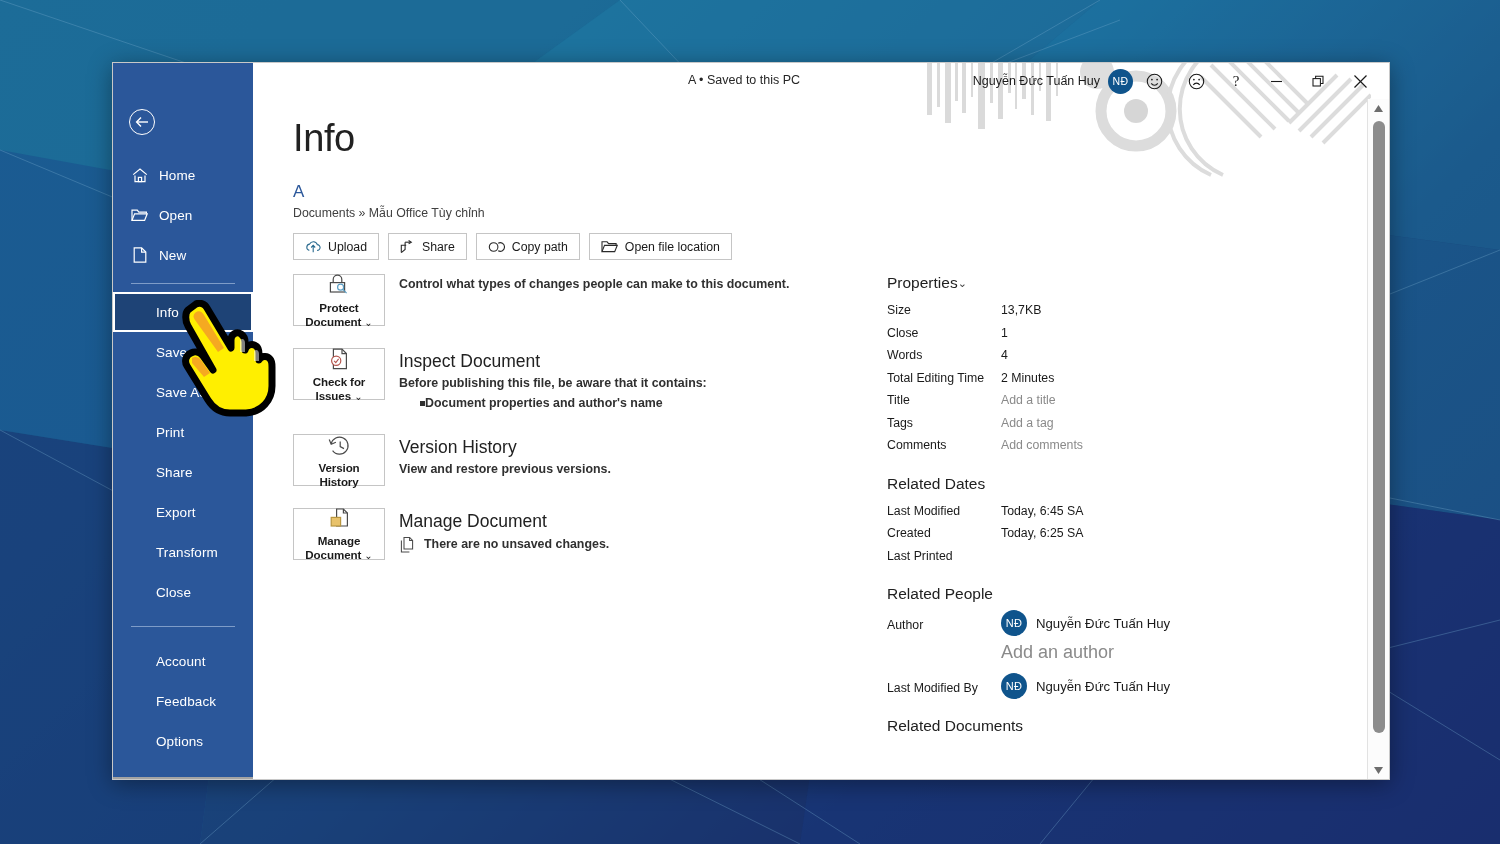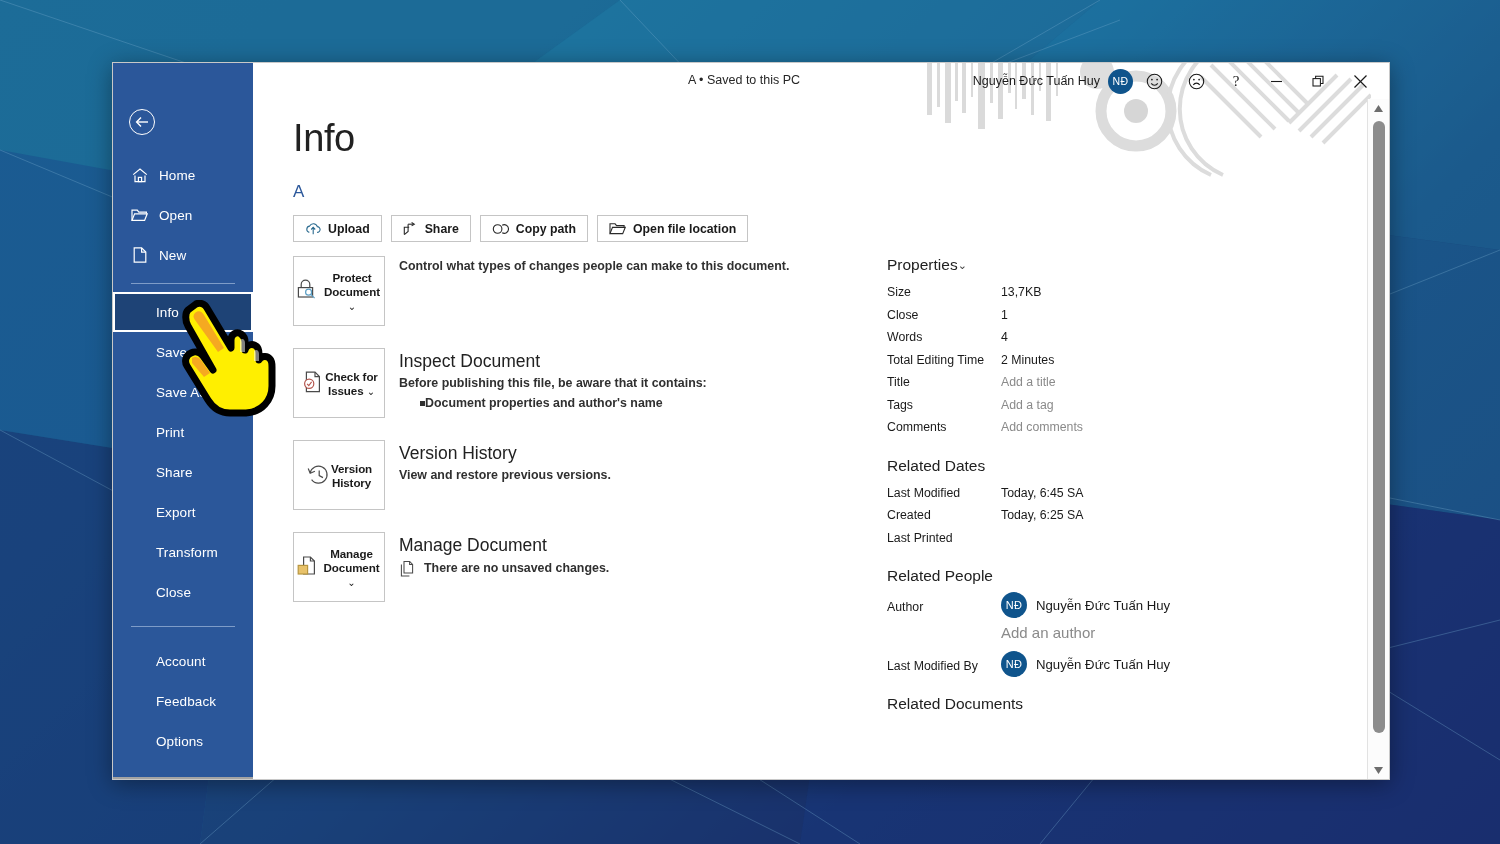--- a/index.html
+++ b/index.html
@@ -101,35 +101,35 @@
     font-size: 17px; color: #2b579a; font-weight: 400;
     margin: 22px 0 0 40px; letter-spacing: .1px;
   }
   #breadcrumb {
     font-size: 12.3px; color: #404040; margin: 4px 0 0 40px;
   }
   #action-row { display: flex; gap: 9px; margin: 13px 0 0 40px; }
   .act-btn {
     height: 27px; border: 1px solid #c5c5c5; background: #fff;
     display: flex; align-items: center; gap: 7px; padding: 0 11px;
-    font-size: 12.3px; color: #1a1a1a; cursor: pointer; white-space: nowrap; font-weight: bold;
+    font-size: 12.3px; color: #1a1a1a; cursor: pointer; white-space: nowrap;
   }
   .act-btn svg { display: block; flex: 0 0 auto; }
 
   
   #body-cols { display: flex; margin-top: 14px; }
   #col-left { width: 610px; padding-left: 40px; }
   #col-right { width: 400px; padding-left: 24px; }
 
   .feature {
     display: flex; align-items: flex-start; gap: 14px; margin-bottom: 22px;
   }
   .feature-tile {
-    width: 92px; height: 70px; border: 1px solid #c5c5c5; background: #fff;
-    display: flex; align-items: center; justify-content: center;
+    width: 92px; height: 52px; border: 1px solid #c5c5c5; background: #fff;
+    display: flex; flex-direction: column; align-items: center; justify-content: center;
     cursor: pointer; flex: 0 0 92px; padding-top: 2px;
   }
   .tile-icon { height: 26px; display: flex; align-items: center; justify-content: center; margin-bottom: 3px; }
   .tile-label {
     font-size: 11.6px; font-weight: bold; color: #1a1a1a; text-align: center;
     line-height: 14px; letter-spacing: -.1px;
   }
   .tile-label .caret { font-weight: normal; font-size: 10px; }
   .feature-text { padding-top: 2px; }
   .feature-h {
@@ -153,21 +153,21 @@
   .prop-v.ph { color: #8a8a8a; cursor: text; }
   .panel-gap { height: 18px; }
   .person-row { display: flex; font-size: 12.3px; align-items: flex-start; margin-top: 4px; }
   .person-k { width: 114px; flex: 0 0 114px; color: #1a1a1a; padding-top: 8px; }
   .person-chip { display: flex; align-items: center; gap: 9px; }
   .person-chip .avatar-lg {
     width: 26px; height: 26px; border-radius: 50%; background: #0f548c; color: #fff;
     font-size: 11px; display: flex; align-items: center; justify-content: center; letter-spacing:.3px;
   }
   .person-name { font-size: 13.2px; color: #1a1a1a; }
-  .add-person { font-size: 15px; color: #8a8a8a; margin: 6px 0 10px 114px; cursor: text; }
+  .add-person { font-size: 18px; color: #8a8a8a; margin: 6px 0 10px 114px; cursor: text; }
 
   
   #vscroll {
     position: absolute; right: 0; top: 36px; bottom: 0; width: 22px;
     background: #fcfcfc; border-left: 1px solid #e2e2e2; z-index: 4;
   }
   .sb-arrow {
     height: 18px; display: flex; align-items: center; justify-content: center;
     cursor: pointer; color: #707070;
   }
@@ -390,20 +390,21 @@
             </svg>
           </span>
         </div>
       </div>
 
       <div id="content-scroll">
 
         <h1 id="page-title">Info</h1>
 
         <div id="doc-name">A</div>
+        <div id="breadcrumb">Documents » Mẫu Office Tùy chỉnh</div>
 
         <div id="action-row">
           <button class="act-btn">
             <span>
               <svg width="16" height="13" viewBox="0 0 16 13" fill="none" stroke="#2a6a8f" stroke-width="1.1">
                 <path d="M4.3 10.4 A3.2 3.2 0 0 1 4.6 4.1 A4.2 4.2 0 0 1 12.3 4.6 A2.9 2.9 0 0 1 12.1 10.4"></path>
                 <path d="M8.2 12.2 V5.6"></path>
                   <path d="M6.2 7.5 L8.2 5.4 L10.2 7.5"></path>
               </svg>
             </span>

